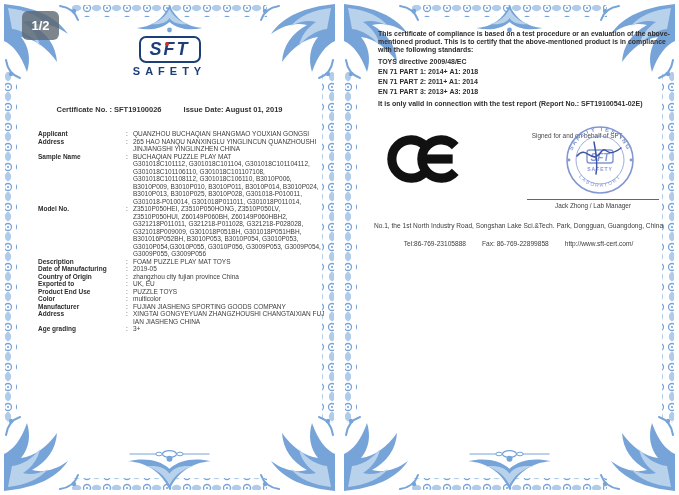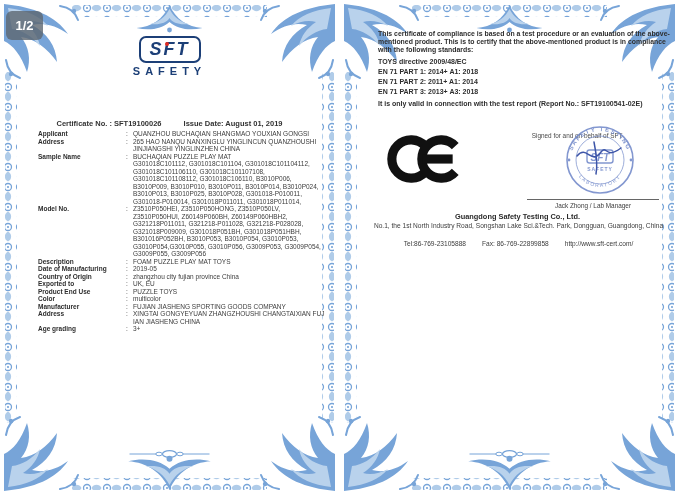--- a/index.html
+++ b/index.html
@@ -12,21 +12,21 @@
 
   
   .logo{position:absolute;top:34px;left:0;right:0;text-align:center;color:#1c3f77;}
   .logo-box{display:inline-block;position:relative;border:2.5px solid #1c3f77;border-radius:7px;
             padding:2px 9px 3px;font-weight:bold;font-style:italic;font-size:18px;
             letter-spacing:2px;line-height:1;}
   .logo-dot{position:absolute;top:4px;left:24px;width:4px;height:4px;background:#e02b20;border-radius:50%;}
   .logo-subtitle{margin-top:2px;font-weight:bold;font-size:11px;letter-spacing:5px;}
   .title{position:absolute;top:84px;left:0;right:0;text-align:center;font-size:23px;
          font-weight:bold;color:#242424;letter-spacing:-0.2px;}
-  .cert-line{position:absolute;top:117px;left:0;right:0;display:flex;justify-content:center;
+  .cert-line{position:absolute;top:103px;left:0;right:0;display:flex;justify-content:center;
              gap:22px;font-size:7.5px;font-weight:bold;color:#333;}
   .kv{position:absolute;top:128px;left:36px;right:14px;font-size:6.5px;line-height:7.5px;color:#3c3c3c;}
   .kv-row{display:flex;}
   .kv-label{width:88px;font-weight:bold;color:#2e2e2e;flex:none;}
   .kv-colon{width:7px;flex:none;}
   .kv-value{flex:1;}
   .kv-value div{white-space:nowrap;}
 
   
   .intro{position:absolute;top:28px;left:36px;width:293px;font-size:6.9px;font-weight:bold;
@@ -42,21 +42,21 @@
   .signer{position:absolute;top:200px;left:185px;width:132px;text-align:center;
           font-size:6.4px;color:#3c3c3c;}
   .company{position:absolute;top:210px;left:20px;right:4px;text-align:center;
            font-size:7.4px;font-weight:bold;color:#2b2b2b;}
   .company-address{position:absolute;top:219px;left:24px;right:6px;text-align:center;
                    font-size:6.6px;line-height:9px;color:#3c3c3c;}
   .contact{position:absolute;top:238px;left:24px;right:6px;display:flex;justify-content:center;
            gap:16px;font-size:6.6px;color:#3c3c3c;}
 
   
-  .badge{position:absolute;top:11px;left:6px;width:37px;height:29px;background:rgba(93,102,112,0.8);
+  .badge{position:absolute;top:11px;left:22px;width:37px;height:29px;background:rgba(93,102,112,0.8);
          border-radius:6px;color:#fff;font-size:13px;font-weight:bold;display:flex;
          align-items:center;justify-content:center;z-index:5;}
 </style>
 </head>
 <body>
 
 <div class="canvas">
 
   <svg class="border-layer" width="679" height="495" viewBox="0 0 679 495">
     <defs>
@@ -273,21 +273,20 @@
         <text x="39" y="49" font-size="5" font-weight="bold" letter-spacing="1" fill="#6e86c8" text-anchor="middle">SAFETY</text>
         <circle cx="8" cy="38" r="1.4" fill="#6e86c8"></circle>
         <circle cx="70" cy="38" r="1.4" fill="#6e86c8"></circle>
       </g>
       <path d="M16,34 C26,22 30,44 40,30 C46,22 44,38 60,26 M33,20 C35,30 37,42 35,52" fill="none" stroke="#3d55a8" stroke-width="1.5" stroke-linecap="round"></path>
     </svg>
 
     <div class="signer-rule"></div>
     <div class="signer">Jack Zhong / Lab Manager</div>
 
-    <div class="company">Guangdong Safety Testing Co., Ltd.</div>
     <div class="company-address">No.1, the 1st North Industry Road, Songshan Lake Sci.&amp;Tech. Park, Dongguan, Guangdong, China</div>
 
     <div class="contact">
       <span>Tel:86-769-23105888</span>
       <span>Fax: 86-769-22899858</span>
       <span>http://www.sft-cert.com/</span>
     </div>
   </div>
 
   <div class="badge">

